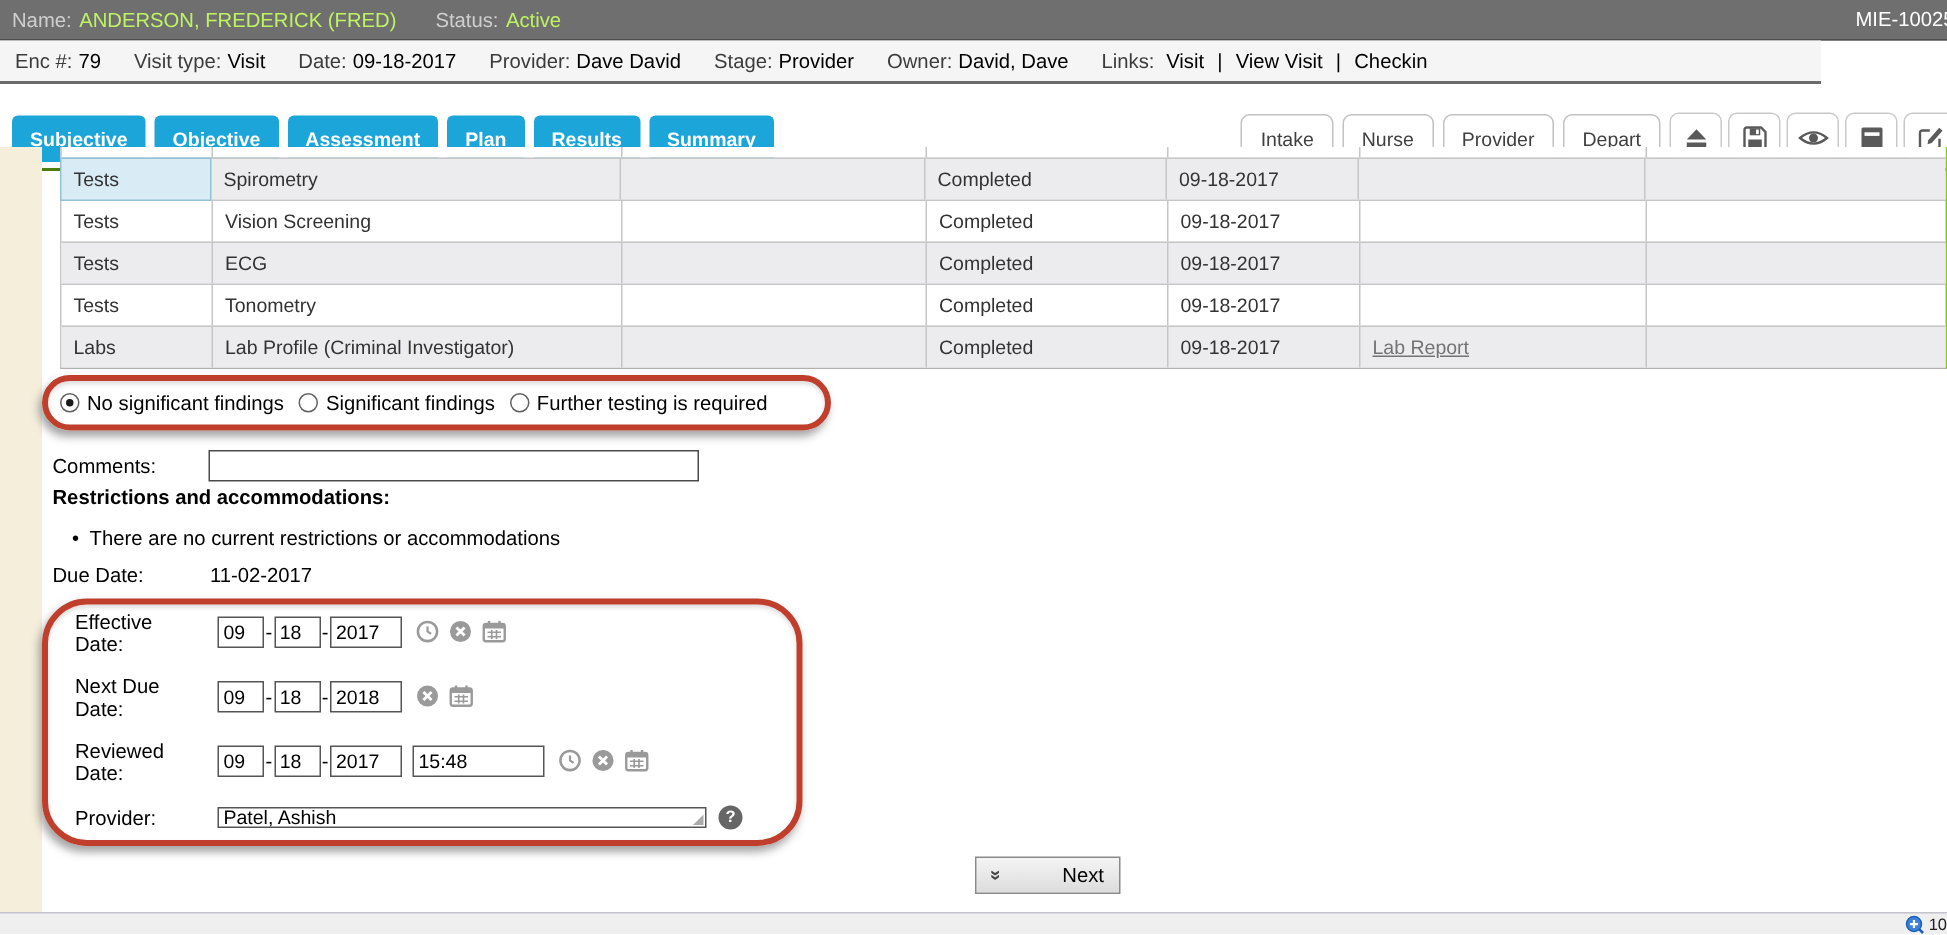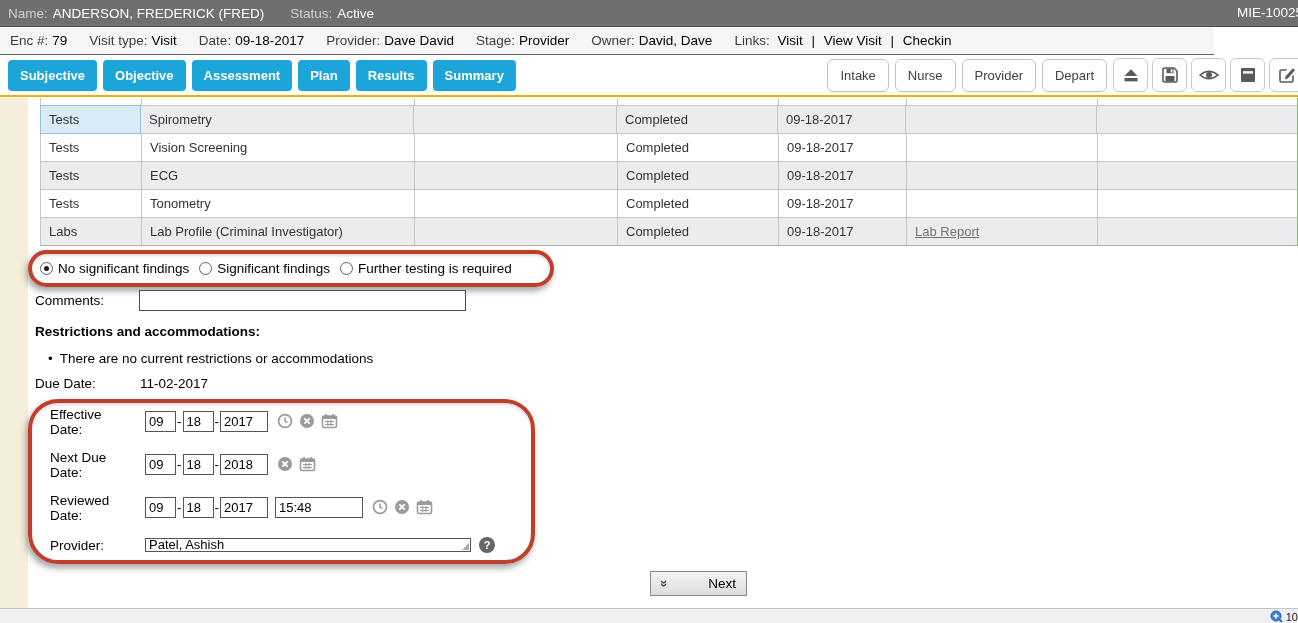--- a/index.html
+++ b/index.html
@@ -5,36 +5,36 @@
   * { margin:0; padding:0; box-sizing:border-box; }
   html,body { width:1298px; height:623px; overflow:hidden; }
   body { font-family:"Liberation Sans", sans-serif; background:#fff; }
   .page { position:relative; width:1298px; height:623px; overflow:hidden; background:#fff; }
 
   
   .titlebar { position:absolute; left:0; top:0; width:1298px; height:27px;
     background:#6f6f6f; border-bottom:1px solid #4e4e4e; color:#fff;
     display:flex; align-items:center; font-size:13.5px; padding:0 8px; overflow:hidden; }
   .titlebar .lbl { color:#cfcfcf; margin-right:5px; }
-  .titlebar .val { color:#ffffff; margin-right:26px; }
+  .titlebar .val { color:#bef264; margin-right:26px; }
   .titlebar .right-id { position:absolute; right:-5px; top:5px; color:#fff; }
 
   
   .encbar { position:absolute; left:0; top:27px; width:1214px; height:29px;
     background:#f5f5f5; border-bottom:2px solid #6a6a6a; display:flex; align-items:center;
     font-size:13.5px; color:#000; padding:0 10px; }
   .encbar .group { margin-right:22px; white-space:nowrap; }
   .encbar .lbl { color:#3c3c3c; margin-right:4px; }
   .encbar .val { color:#000; }
   .encbar .link { color:#000; cursor:pointer; }
   .encbar .sep { margin:0 5px; color:#000; }
 
   
-  .toolbar { position:absolute; left:0; top:55px; width:1298px; height:42px;
-    background:#fff; border-bottom:2px solid #eab308; display:flex; align-items:center;
+  .toolbar { position:absolute; left:0; top:72px; width:1298px; height:42px;
+    background:#fff; border-bottom:2px solid #4d7c0f; display:flex; align-items:center;
     padding:0 0 0 8px; }
   .tab-btn { background:#1ca5d8; color:#fff; font-size:13px; font-weight:bold;
     border:none; border-radius:4px; padding:8px 12px; margin-right:6px; cursor:pointer;
     font-family:"Liberation Sans", sans-serif; }
   .toolbar .spacer { flex:1; }
   .stage-btn { background:#fff; color:#3f3f3f; font-size:13px; border:1px solid #c2c2c2;
     border-radius:6px; padding:8px 12px; margin-right:6px; cursor:pointer;
     font-family:"Liberation Sans", sans-serif; }
   .icon-btn { background:#fff; border:1px solid #c9c9c9; border-radius:6px;
     width:35px; height:34px; margin-right:4px; cursor:pointer;
@@ -75,21 +75,21 @@
 
   
   .findings { position:absolute; left:40px; top:261px; display:flex; align-items:center; font-size:13.5px; color:#000; }
   .radio-opt { display:flex; align-items:center; margin-right:10px; cursor:pointer; }
   .radio { width:13px; height:13px; border:1px solid #616161; border-radius:50%;
     background:#fff; display:inline-block; position:relative; margin-right:5px; flex:0 0 auto; }
   .radio.radio-on::after { content:""; position:absolute; left:3px; top:3px; width:5px; height:5px;
     background:#1a1a1a; border-radius:50%; }
 
   
-  .comments { position:absolute; left:35px; top:290px; display:flex; align-items:center; font-size:13.5px;gap:29px; }
+  .comments { position:absolute; left:35px; top:300px; display:flex; align-items:center; font-size:13.5px;gap:29px; }
   .comments input { margin-left:6px; width:327px; height:21px; border:1px solid #4a4a4a;
     font-size:13px; padding:0 4px; font-family:"Liberation Sans", sans-serif; }
 
   
   .restrict-head { position:absolute; left:35px; top:324px; font-size:13.5px; font-weight:bold; color:#000; }
   .restrict-item { position:absolute; left:48px; top:351px; font-size:13.5px; color:#000; }
   .restrict-item .bullet { margin-right:7px; }
 
   
   .due-row { position:absolute; left:35px; top:376px; font-size:13.5px; color:#000; display:flex; }

